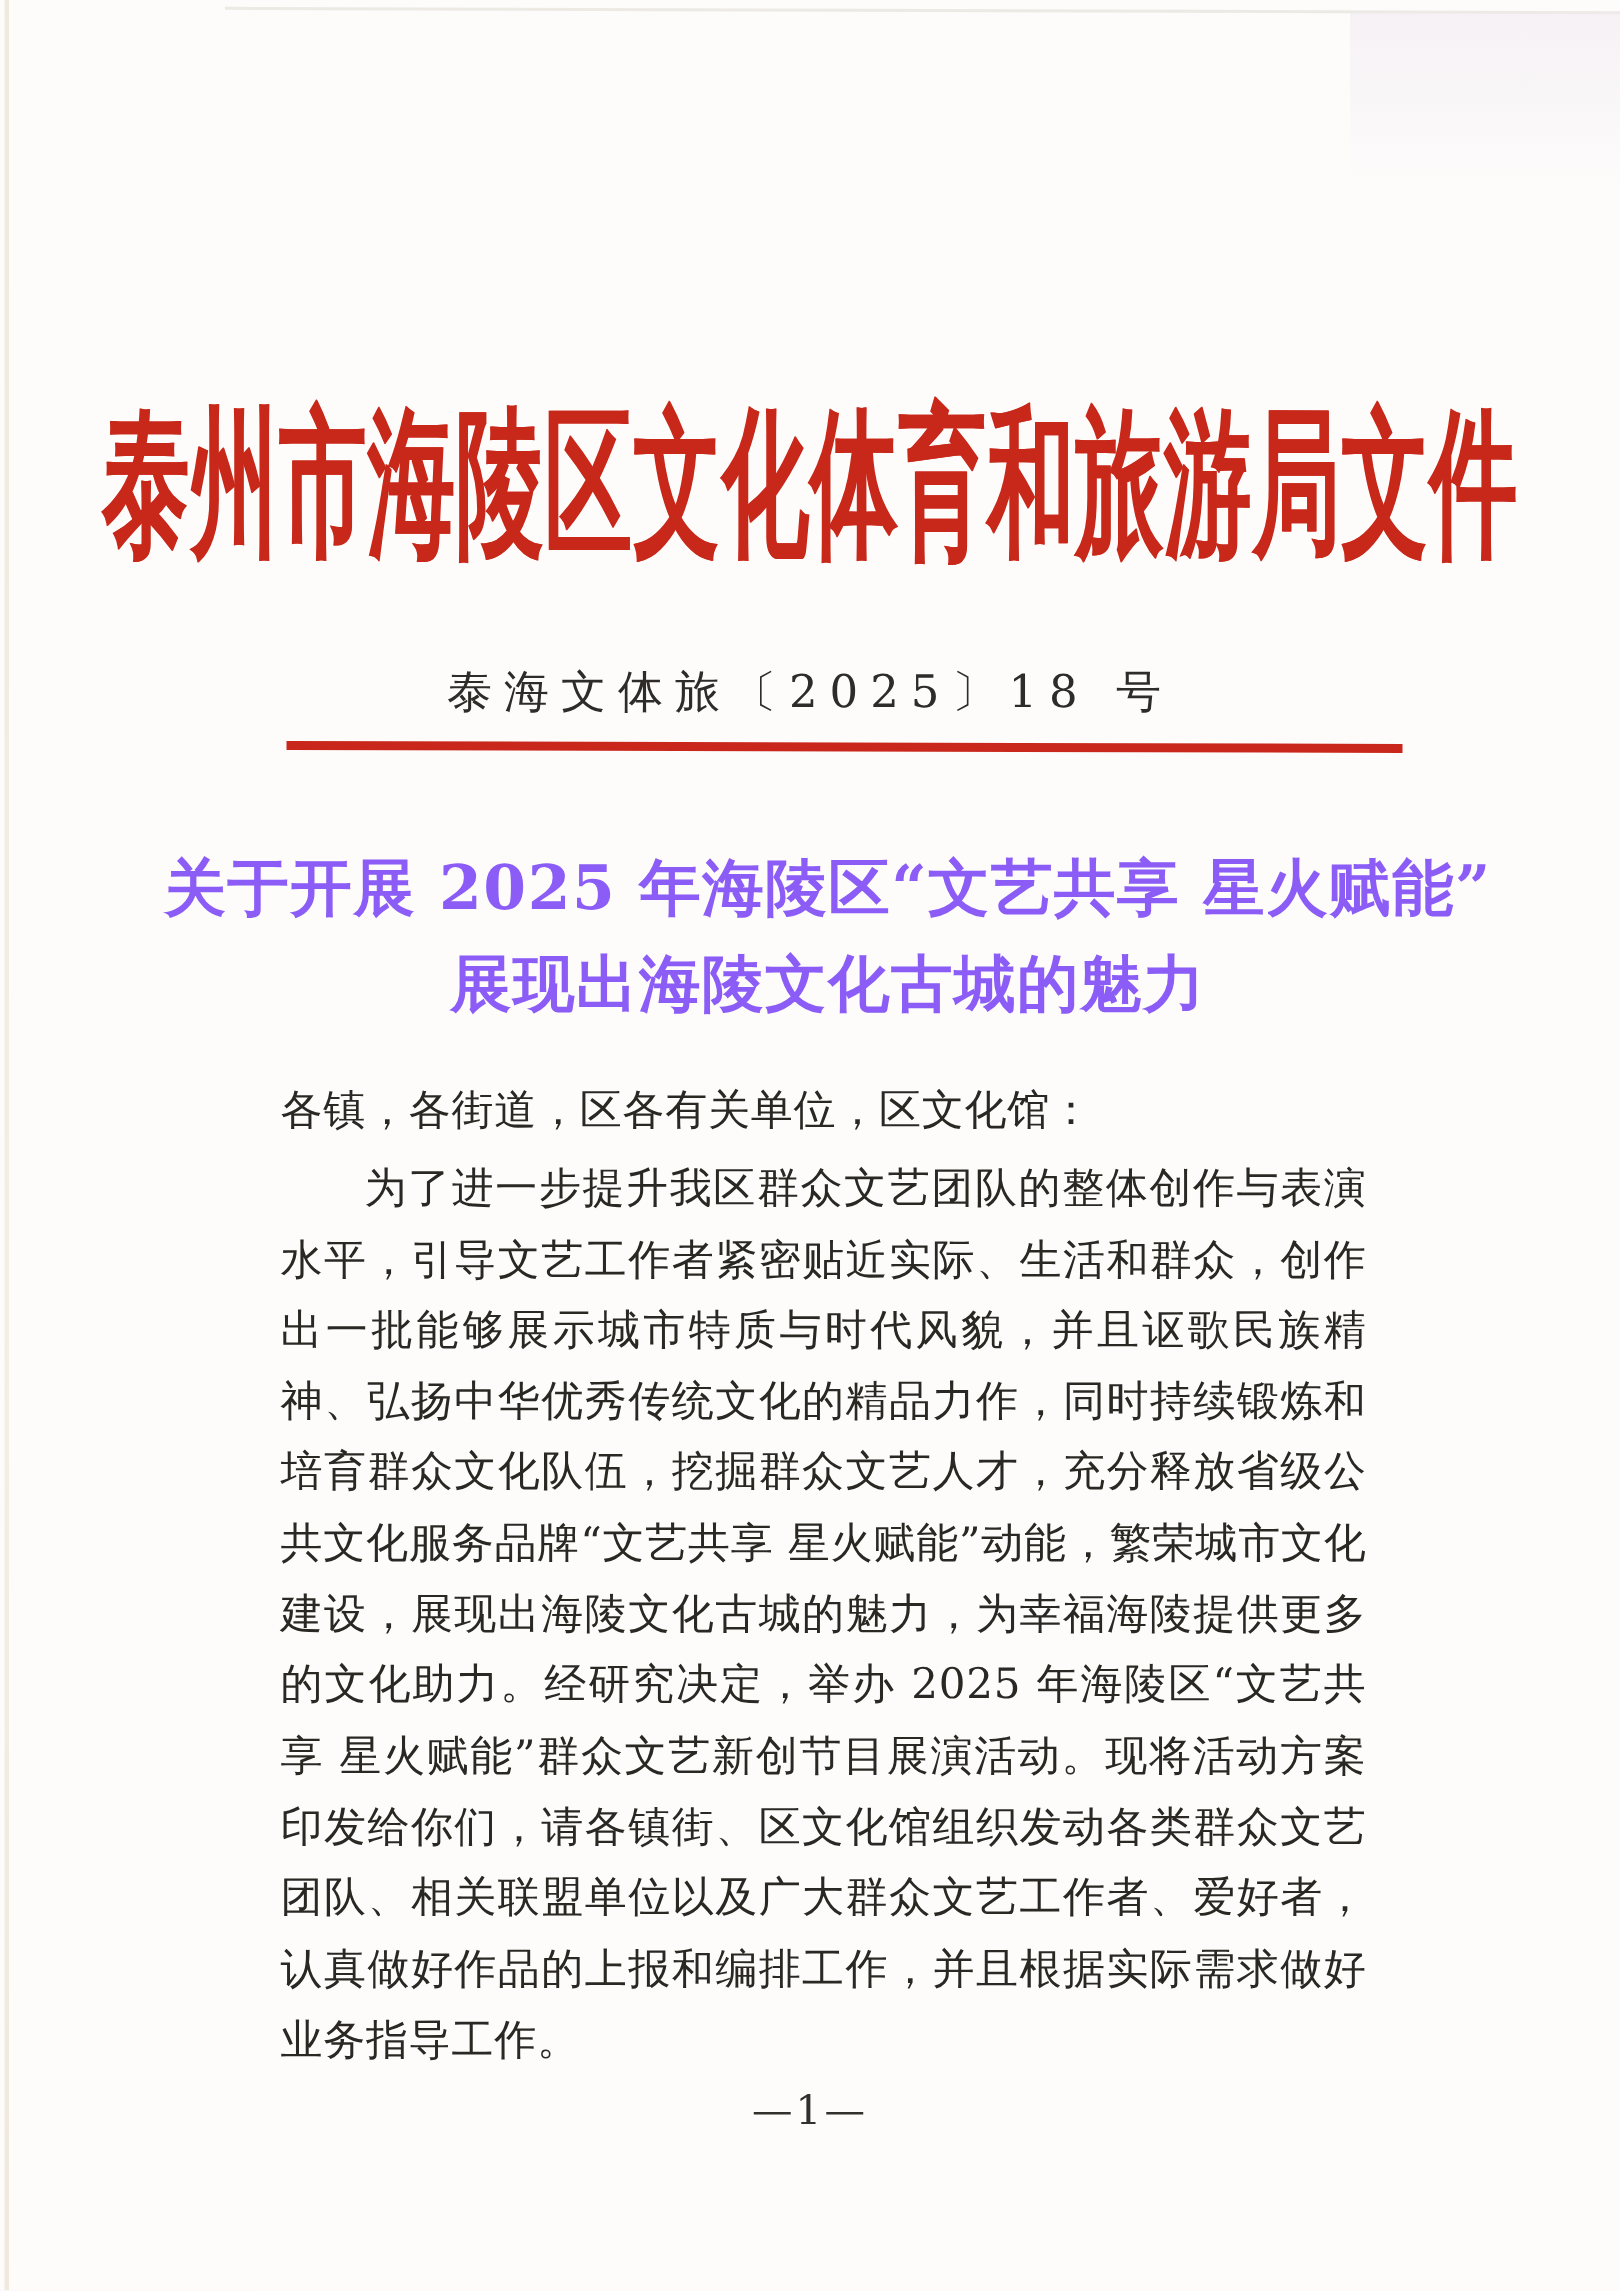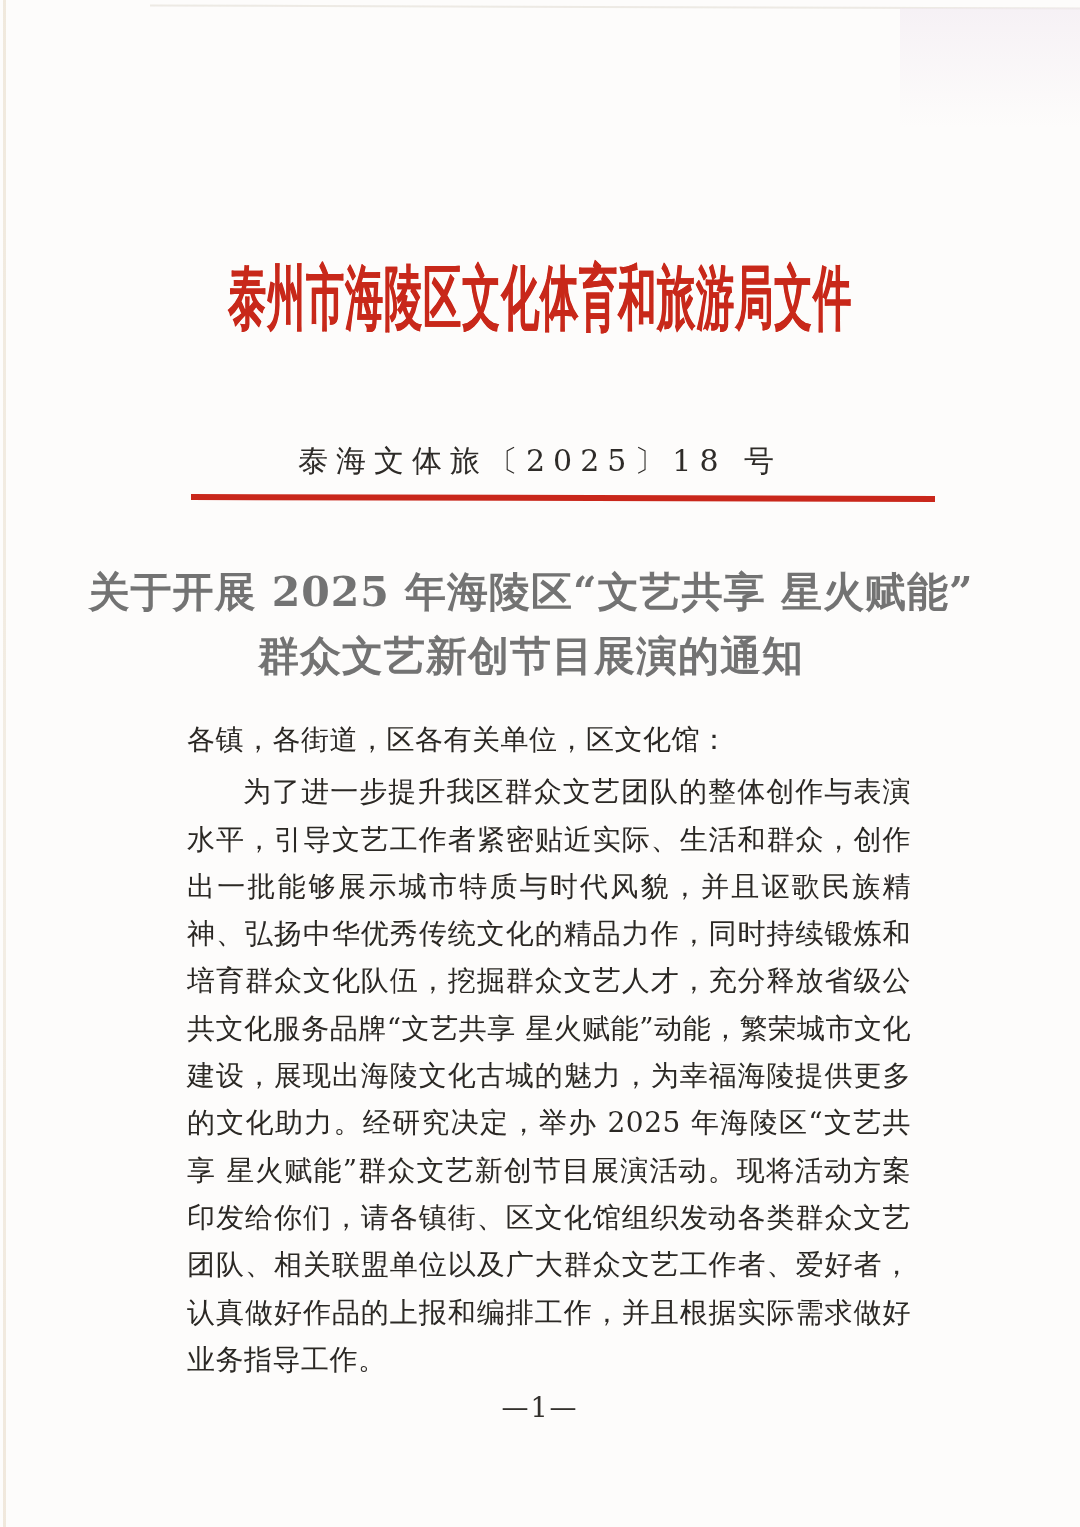--- a/index.html
+++ b/index.html
@@ -41,21 +41,21 @@
 
   
   .agency {
     position: absolute;
     top: 252px; left: 0;
     width: 100%;
     text-align: center;
     white-space: nowrap;
     color: #c8281a;
     font-weight: bold;
-    font-size: 38px;
+    font-size: 58px;
     letter-spacing: 1px;
   }
   .agency .stretch {
     display: inline-block;
     transform: scaleY(1.85);
     transform-origin: top center;
     text-shadow: 0.5px 0 0 #c8281a;
   }
 
   
@@ -74,27 +74,27 @@
     position: absolute;
     top: 495px; left: 191px;
     width: 744px; height: 6px;
     background: #c9271b;
     transform: rotate(0.15deg);
   }
 
   
   .doc-title {
     position: absolute;
-    top: 560px; left: 81px;
+    top: 560px; left: 102px;
     width: 900px;
     text-align: center;
     font-size: 41px;
     line-height: 64px;
     font-weight: bold;
-    color: #737373;
+    color: #8b5cf6;
     letter-spacing: 1px;
   }
 
   
   .body-block {
     position: absolute;
     top: 701px; left: 187px;
     width: 724px;
     font-size: 28px;
     line-height: 47.3px;
@@ -129,21 +129,21 @@
   <div class="edge-left"></div>
   <div class="edge-top"></div>
   <div class="edge-top-right-tint"></div>
 
   <h1 class="agency"><span class="stretch">泰州市海陵区文化体育和旅游局文件</span></h1>
 
   <div class="doc-number">泰海文体旅〔2025〕18 号</div>
 
   <div class="red-rule"></div>
 
-  <h2 class="doc-title"><span>关于开展 2025 年海陵区“文艺共享 星火赋能”</span><br><span>群众文艺新创节目展演的通知</span></h2>
+  <h2 class="doc-title"><span>关于开展 2025 年海陵区“文艺共享 星火赋能”</span><br><span>展现出海陵文化古城的魅力</span></h2>
 
   <div class="body-block">
     <div class="salutation">各镇，各街道，区各有关单位，区文化馆：</div>
     <p class="paragraph">为了进一步提升我区群众文艺团队的整体创作与表演水平，引导文艺工作者紧密贴近实际、生活和群众，创作出一批能够展示城市特质与时代风貌，并且讴歌民族精神、弘扬中华优秀传统文化的精品力作，同时持续锻炼和培育群众文化队伍，挖掘群众文艺人才，充分释放省级公共文化服务品牌“文艺共享 星火赋能”动能，繁荣城市文化建设，展现出海陵文化古城的魅力，为幸福海陵提供更多的文化助力。经研究决定，举办 2025 年海陵区“文艺共享 星火赋能”群众文艺新创节目展演活动。现将活动方案印发给你们，请各镇街、区文化馆组织发动各类群众文艺团队、相关联盟单位以及广大群众文艺工作者、爱好者，认真做好作品的上报和编排工作，并且根据实际需求做好业务指导工作。</p>
   </div>
 
   <div class="page-number">—1—</div>
 
 </div>
 

